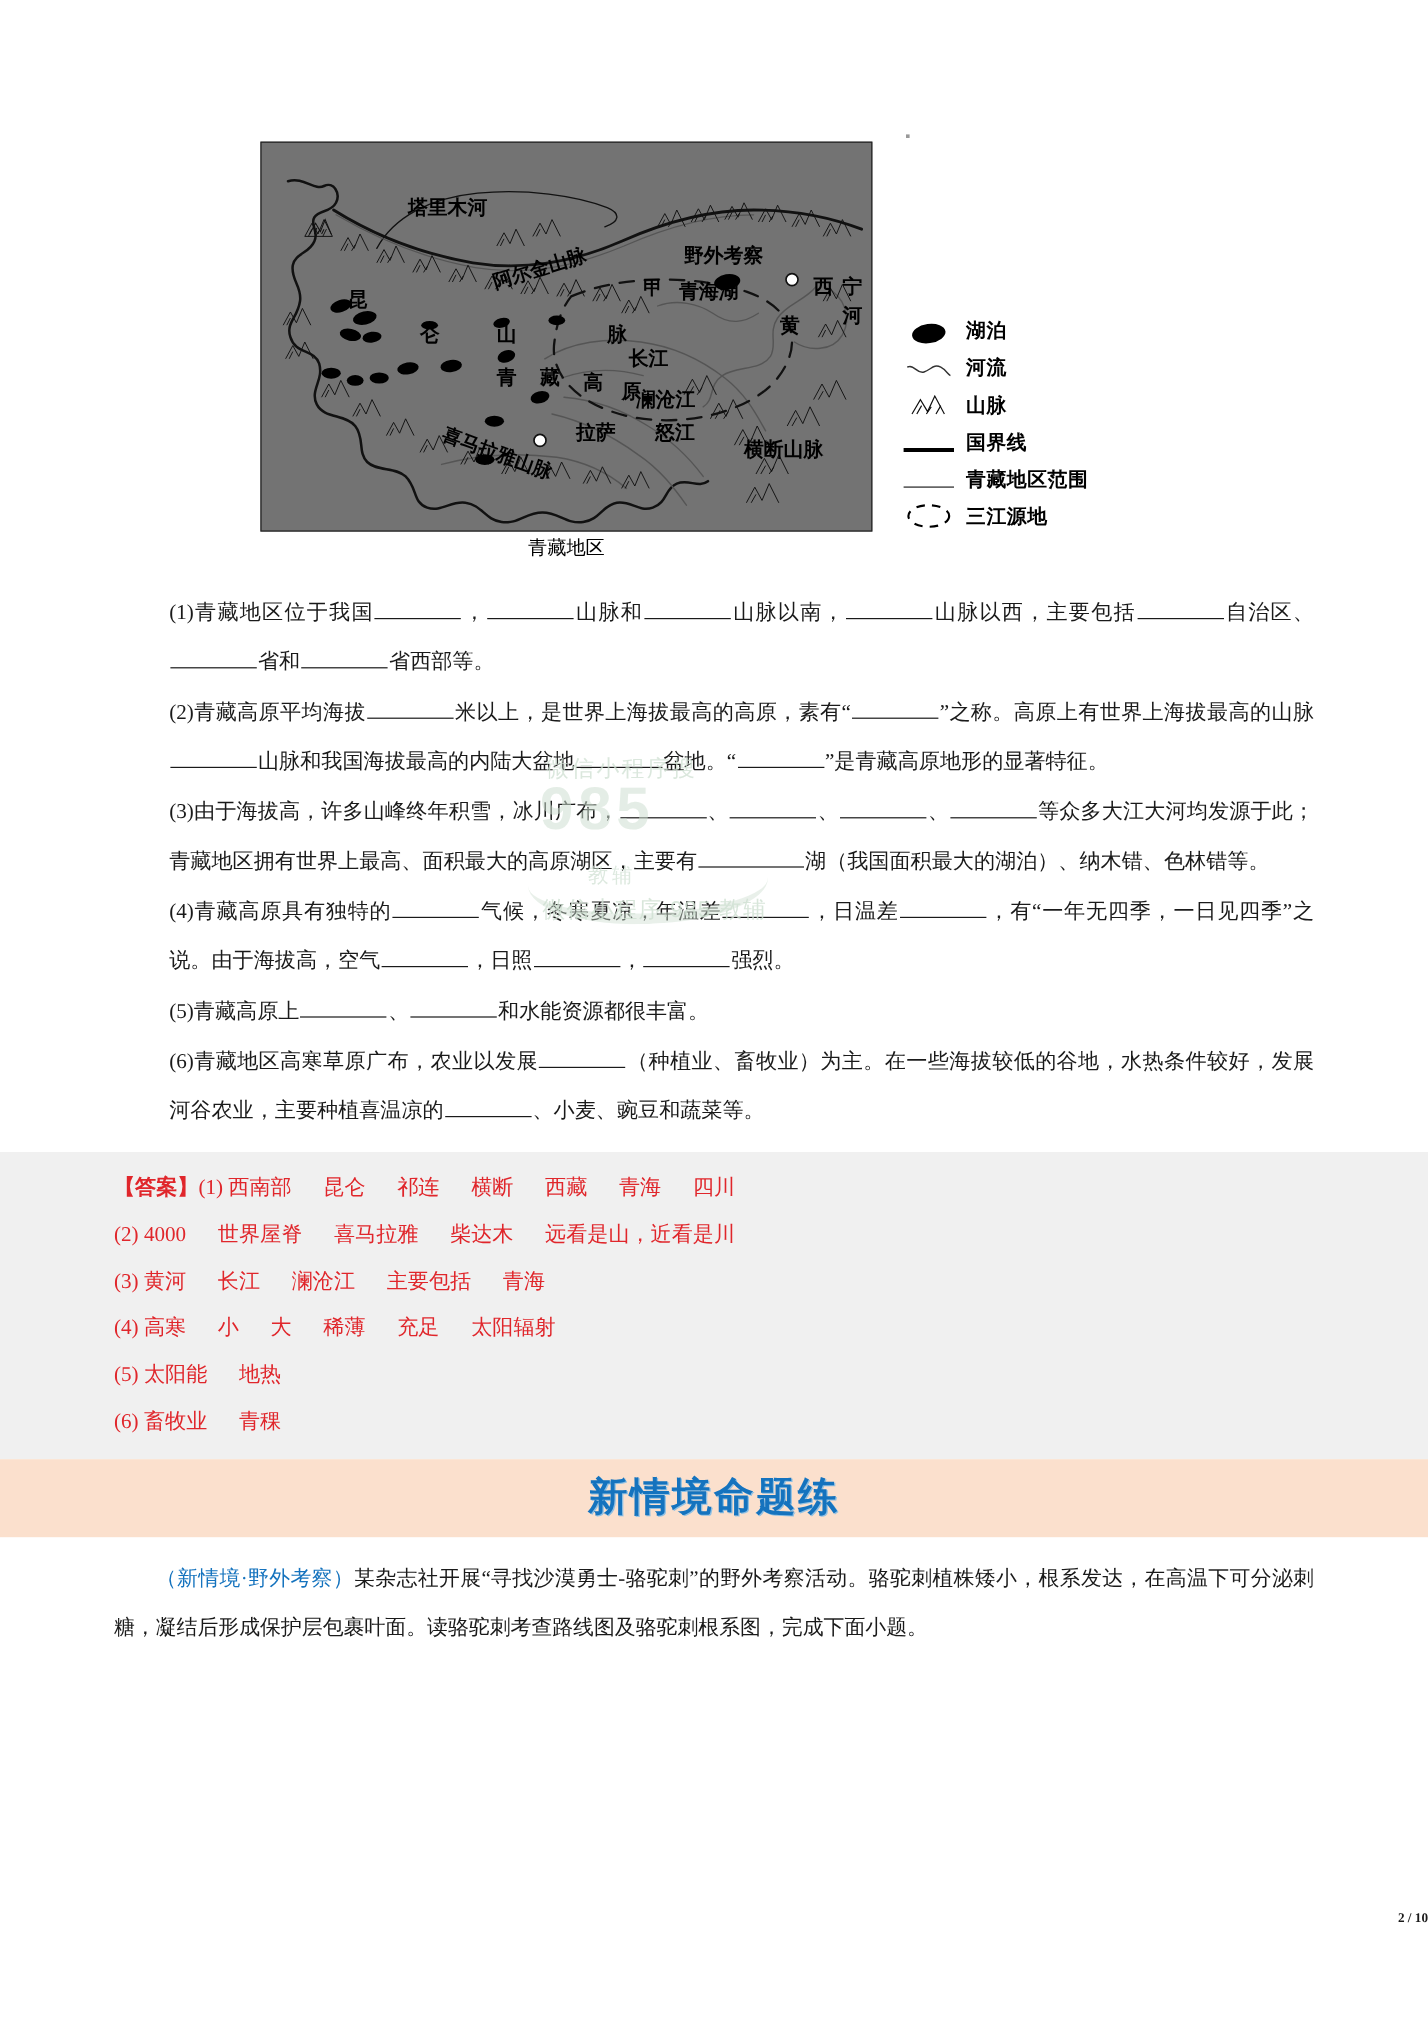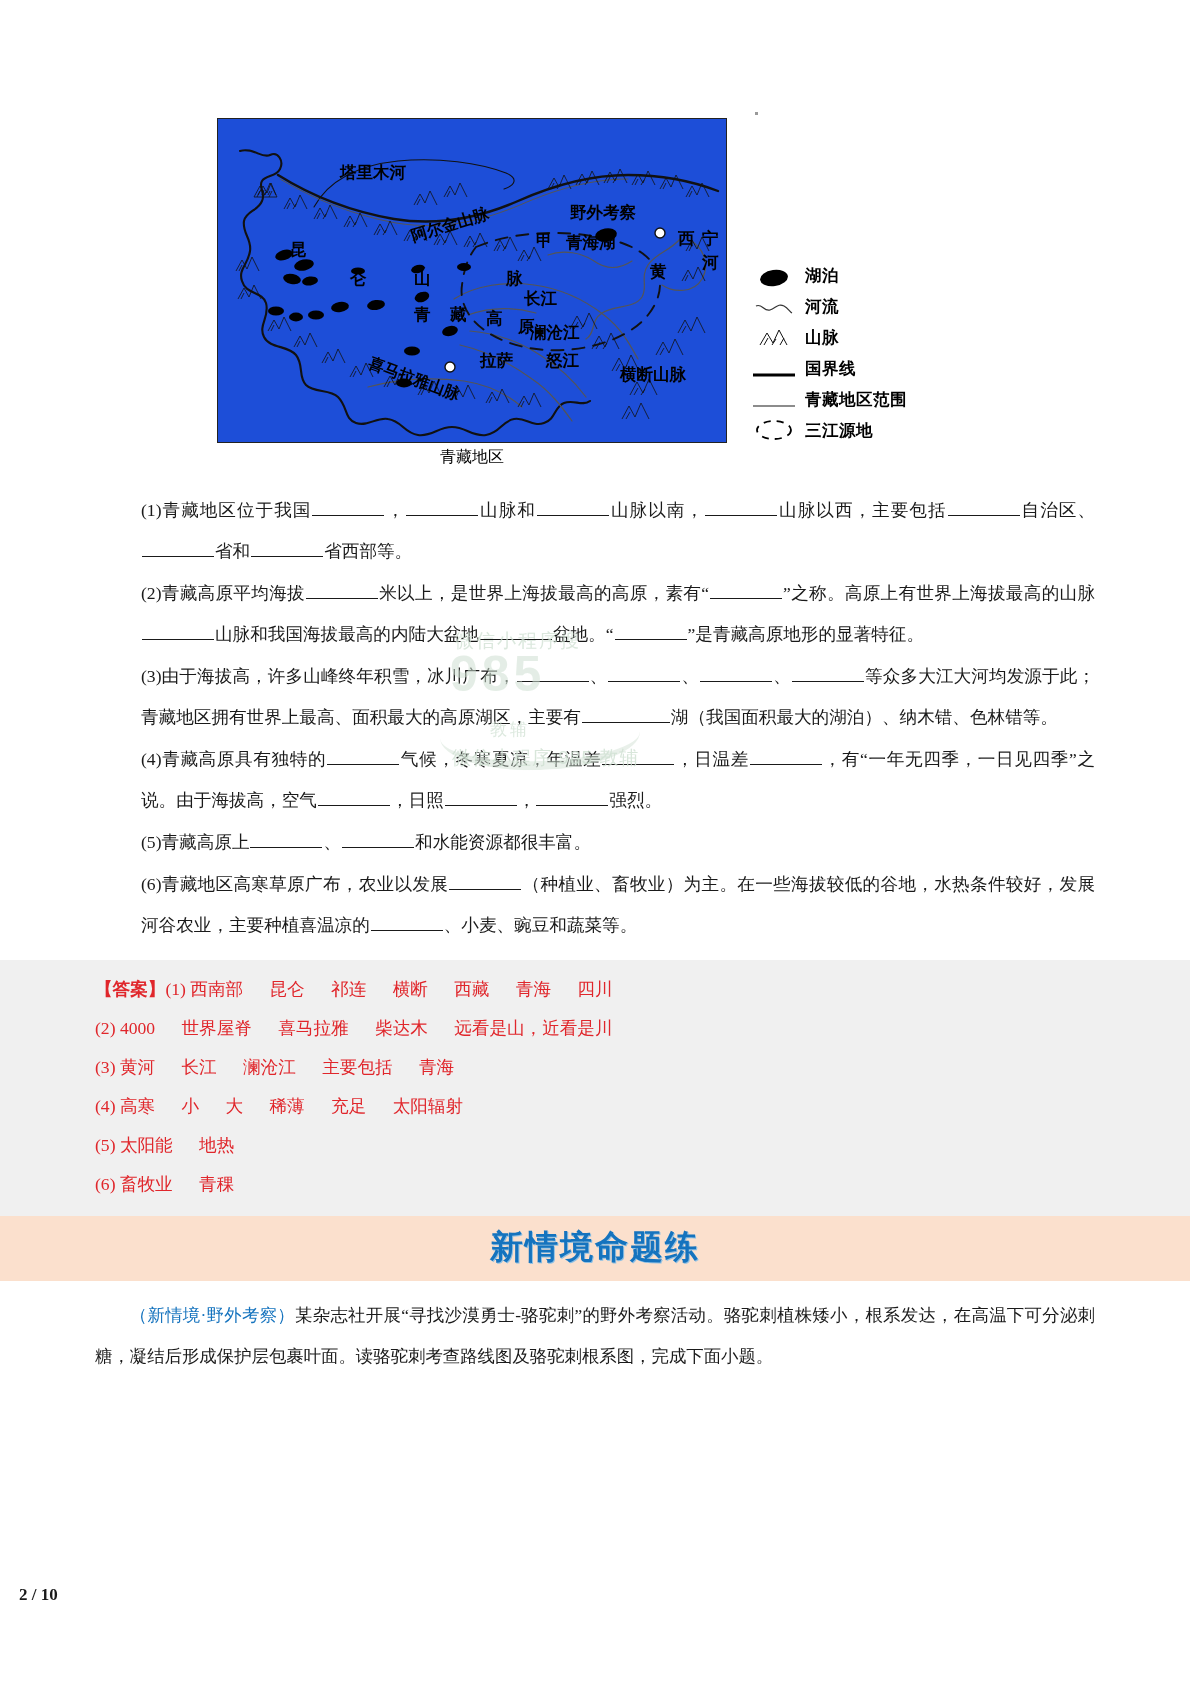--- a/index.html
+++ b/index.html
@@ -30,21 +30,21 @@
     position: relative;
     height: 330px;
   }
   .map-box {
     position: absolute;
     left: 122px;
     top: 0;
     width: 510px;
     height: 325px;
     border: 1.5px solid #222;
-    background: #1d4ed8;
+    background: #737373;
     overflow: hidden;
   }
   .map-svg { position: absolute; left: 0; top: 0; }
   .maplbl {
     position: absolute;
     font-family: "Liberation Serif", serif;
     font-weight: 700;
     color: #000;
     white-space: nowrap;
     line-height: 1;
@@ -145,26 +145,25 @@
     color: #1573be;
     font-weight: 400;
   }
 
   
   .footer {
     position: absolute;
     left: 0;
     bottom: 78px;
     width: 100%;
-    text-align: left;
-    font-size: 17px;
+    text-align: right;
+    font-size: 11px;
     font-weight: 700;
     color: #1a1a1a;
     font-family: "Liberation Serif", serif;
-    padding-left: 19px;
   }
 
   
   .wm {
     position: absolute;
     pointer-events: none;
     color: #cfe0d2;
     font-family: "Liberation Sans", sans-serif;
     user-select: none;
   }

